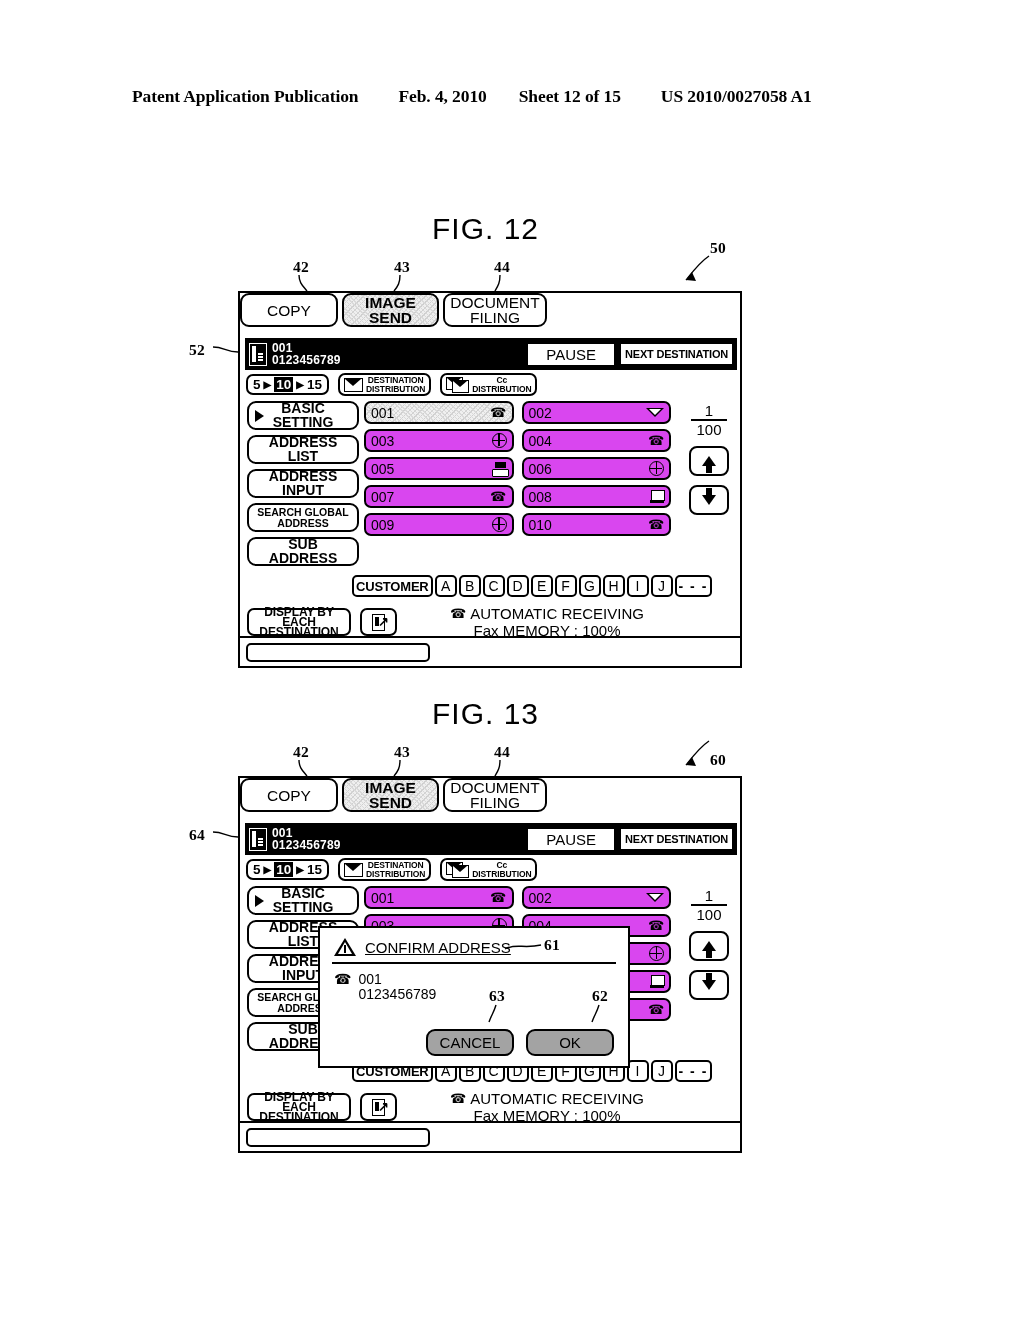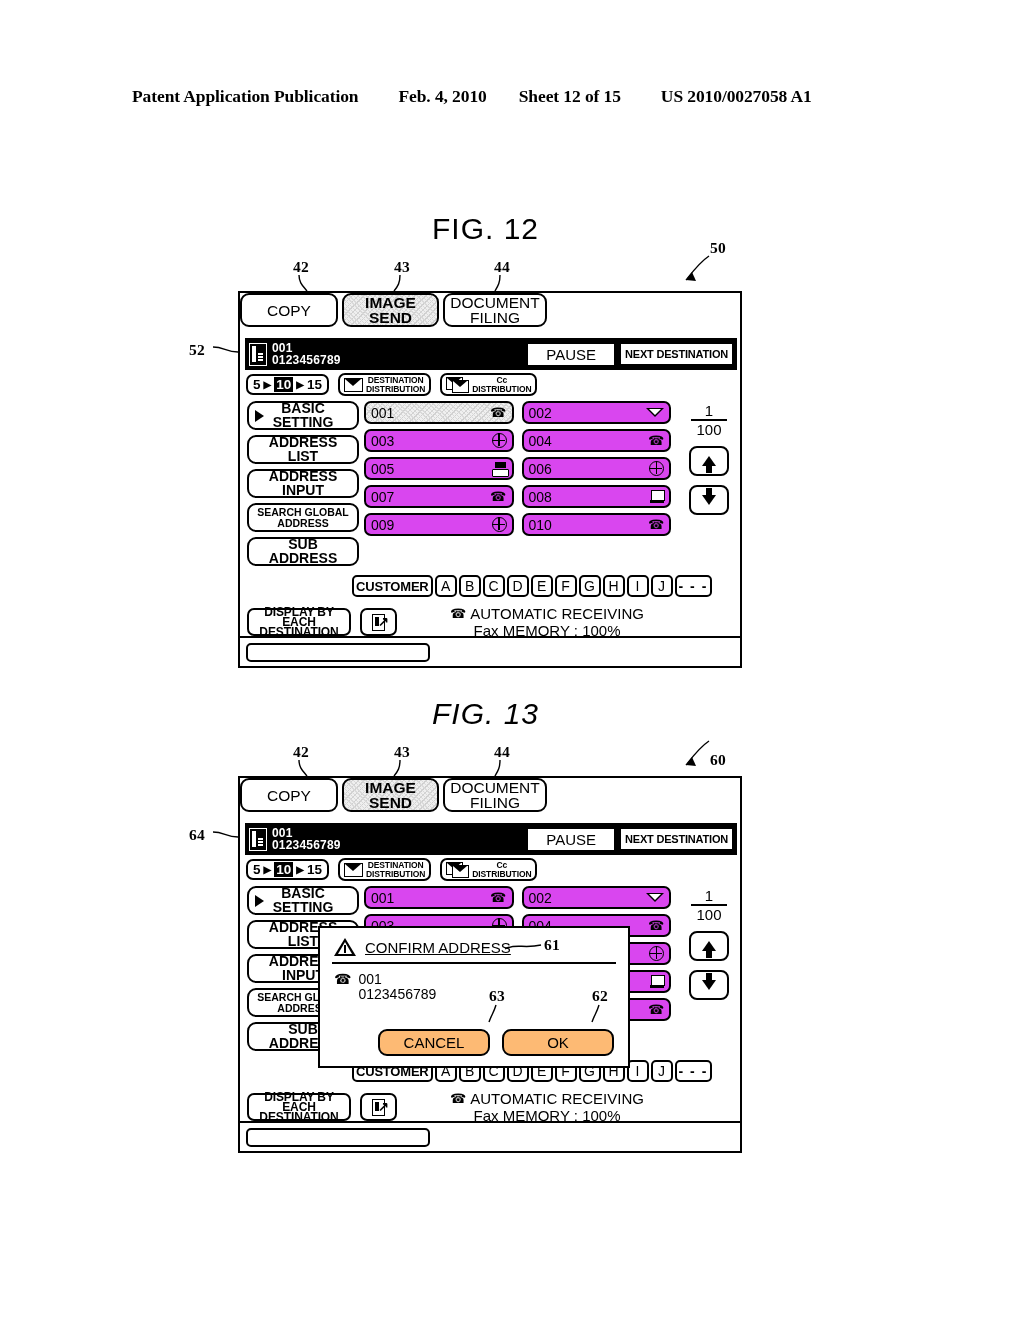--- a/index.html
+++ b/index.html
@@ -37,21 +37,21 @@
 
   
   .fig-title {
     position: absolute;
     font-family: "Liberation Sans", sans-serif;
     font-size: 30px;
     letter-spacing: 1px;
     font-weight: 400;
   }
   #fig12-title { left: 432px; top: 212px; }
-  #fig13-title { left: 432px; top: 697px; font-style: italic; }
+  #fig13-title { left: 432px; top: 697px; }
 
   
   .ref {
     position: absolute;
     font-family: "Liberation Serif", serif;
     font-size: 15.5px;
     font-weight: bold;
     letter-spacing: 0.3px;
   }
   .leader { position: absolute; overflow: visible; }
@@ -608,27 +608,27 @@
   }
   .dlg-btns {
     position: absolute;
     right: 14px;
     bottom: 10px;
     display: flex;
   }
   .dlgbtn {
     border: 2.5px solid #000;
     border-radius: 9px;
-    width: 112px;
+    width: 88px;
     height: 27px;
     display: flex;
     align-items: center;
     justify-content: center;
     font-size: 15px;
-    background: #fdba74;
+    background: #a3a3a3;
     box-sizing: border-box;
     margin-left: 12px;
   }
 </style>
 </head>
 <body>
 
 <div class="pub-header">
   <span class="h-pub">Patent Application Publication</span>
   <span class="h-date">Feb. 4, 2010</span>

